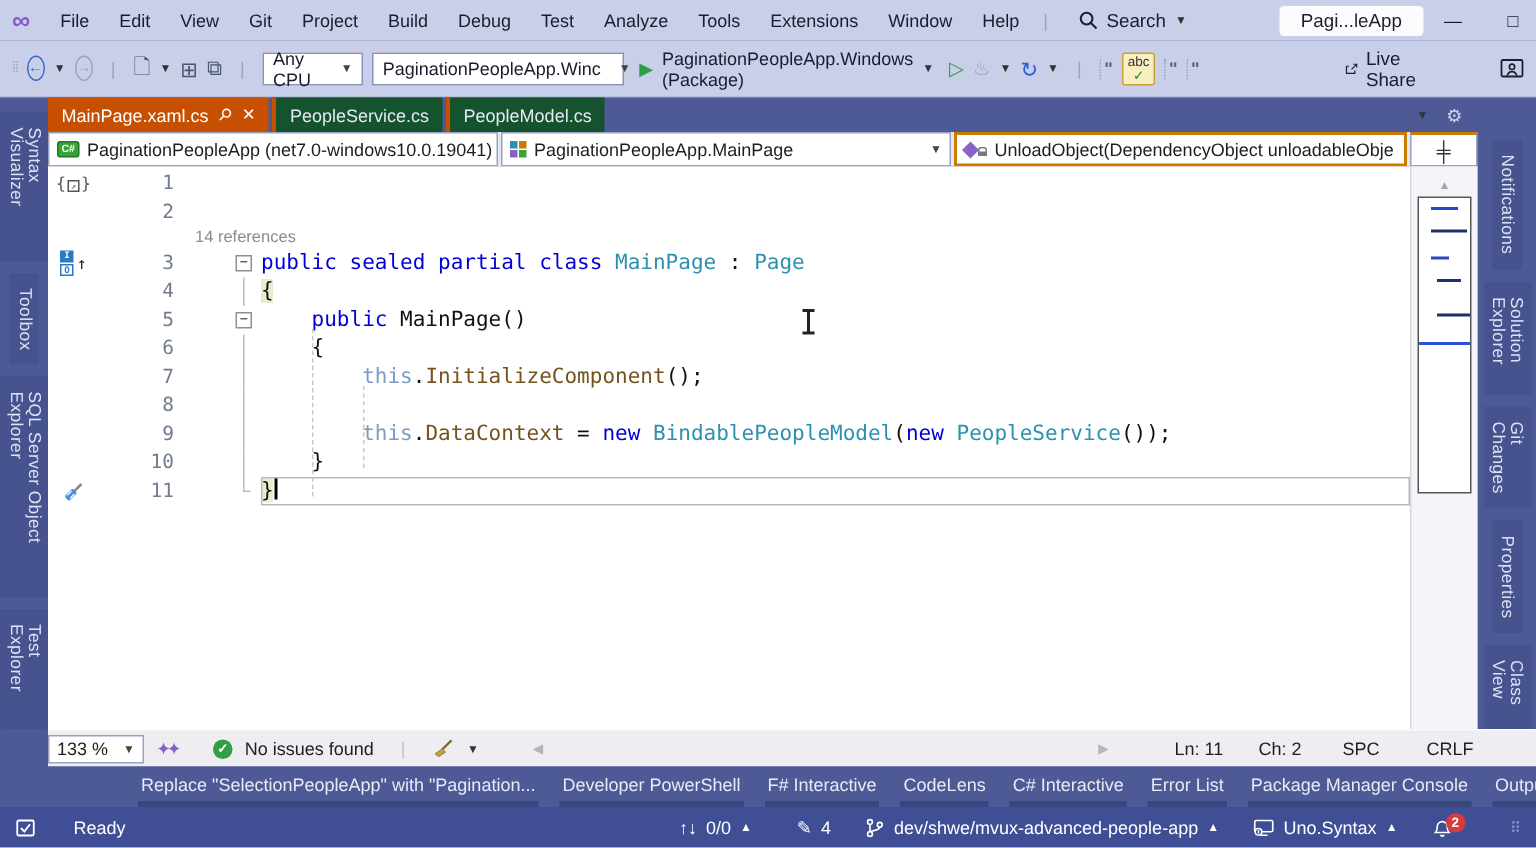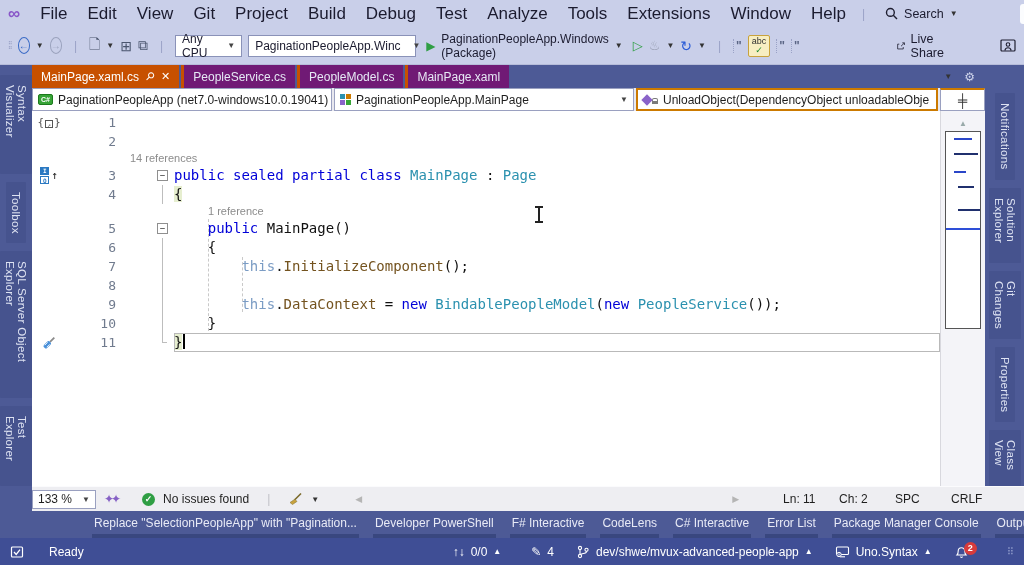--- a/index.html
+++ b/index.html
@@ -4,21 +4,21 @@
 <style>
   * { margin:0; padding:0; box-sizing:border-box; }
   html,body { width:1024px; height:565px; overflow:hidden; }
   body { font-family:"Liberation Sans", sans-serif; font-size:12px; color:#1b1b2f; }
   .vs-root { width:1024px; height:565px; background:#4d5a96; display:flex; flex-direction:column; position:relative; }
 
   
   .titlebar { height:27px; background:#c9cfe9; display:flex; align-items:center; padding-left:8px; flex:0 0 auto; }
   .vs-logo { width:24px; text-align:center; font-size:17px; font-weight:bold; color:#8957c8; margin-right:10px; }
   .menu-row { display:flex; align-items:center; }
-  .menu-row span { padding:4px 10px; font-size:17px; cursor:default; }
+  .menu-row span { padding:4px 10px; font-size:12px; cursor:default; }
   .tb-sep { color:#9aa2c6; margin:0 6px; }
   .search-group { display:flex; align-items:center; gap:6px; margin-left:14px; font-size:12.5px; }
   .title-pill { margin-left:62px; background:#fbfcfe; border-radius:3px; padding:3px 14px; font-size:12.5px; color:#1e1e30; }
   .win-controls { margin-left:auto; display:flex; height:27px; }
   .win-controls span { width:40px; display:flex; align-items:center; justify-content:center; font-size:12px; }
 
   
   .toolbar { height:38px; background:#c9cfe9; display:flex; align-items:center; padding:0 8px; gap:6px; flex:0 0 auto; border-bottom:1px solid #b6bcd9; }
   .grip-dots { color:#9aa2c6; font-size:10px; letter-spacing:-1px; }
   .nav-circle { width:17px; height:17px; border:1.5px solid #3a6bc6; border-radius:50%; color:#3a6bc6; display:flex; align-items:center; justify-content:center; font-size:10px; }
@@ -41,21 +41,21 @@
   
   .mid { height:421px; display:flex; flex:0 0 auto; }
   .tool-strip { background:#4d5a96; display:flex; flex-direction:column; align-items:center; }
   .strip-left { width:32px; padding-top:10px; gap:8px; }
   .strip-right { width:39px; padding-top:28px; gap:8px; }
   .tool-strip span { writing-mode:vertical-rl; font-size:11.5px; color:#dde2f2; background:#46538e; padding:10px 4px; border-radius:1px; letter-spacing:.3px; }
   .center { width:953px; display:flex; flex-direction:column; background:#4d5a96; }
 
   
   .tabrow { height:23px; display:flex; align-items:stretch; gap:2px; }
-  .doc-tab { display:flex; align-items:center; padding:0 9px; font-size:12px; color:#e6e9f5; background:#701a75; gap:7px; border-left:3px solid #c75000; }
+  .doc-tab { display:flex; align-items:center; padding:0 9px; font-size:12px; color:#e6e9f5; background:#14532d; gap:7px; border-left:3px solid #c75000; }
   .doc-tab.active { background:#c75000; color:#fff; border-left:none; }
   .tab-pin { display:inline-block; transform:rotate(45deg); font-size:11px; }
   .tab-close { font-size:11px; }
   .tabrow-right { margin-left:auto; display:flex; align-items:center; gap:12px; padding-right:10px; color:#cdd3ea; }
 
   
   .crumbbar { height:23px; display:flex; background:#e8e8ef; }
   .crumb { flex:1 1 0; background:#fff; border:1px solid #9aa0c0; display:flex; align-items:center; gap:5px; padding:0 5px; font-size:12px; color:#1e1e1e; overflow:hidden; white-space:nowrap; margin-right:2px; }
   .crumb .caret { margin-left:auto; font-size:8px; color:#444; }
   .crumb.member { border:2px solid #cc7a00; }
@@ -237,23 +237,20 @@
           <span>MainPage.xaml.cs</span>
           <span class="tab-pin">⚲</span>
           <span class="tab-close">✕</span>
         </div>
         <div class="doc-tab">
           <span>PeopleService.cs</span>
         </div>
         <div class="doc-tab">
           <span>PeopleModel.cs</span>
         </div>
-        <div class="doc-tab">
-          <span>MainPage.xaml</span>
-        </div>
         <div class="tabrow-right">
           <span class="mini-caret">▼</span>
           <span>⚙</span>
         </div>
       </div>
 
       <div class="crumbbar">
         <div class="crumb">
           <span class="csharp-chip">C#</span>
           <span>PaginationPeopleApp (net7.0-windows10.0.19041)</span>
@@ -312,21 +309,20 @@
                 <div class="code-text"><span class="tk-kw">public sealed partial class</span><span class="tk-pl"> </span><span class="tk-ty">MainPage</span><span class="tk-pl"> : </span><span class="tk-ty">Page</span></div>
               </div>
               <div class="code-row">
                 <div class="g-icon"></div>
                 <div class="g-num">4</div>
                 <div class="g-out">
                   <span class="vline"></span>
                 </div>
                 <div class="code-text"><span class="tk-brace">{</span></div>
               </div>
-              <div class="lens-row" style="padding-left: 176px;">1 reference</div>
               <div class="code-row">
                 <div class="g-icon"></div>
                 <div class="g-num">5</div>
                 <div class="g-out">
                   <span class="foldbox">−</span>
                 </div>
                 <div class="code-text"><span class="tk-kw">    public</span><span class="tk-pl"> MainPage()</span></div>
               </div>
               <div class="code-row">
                 <div class="g-icon"></div>

